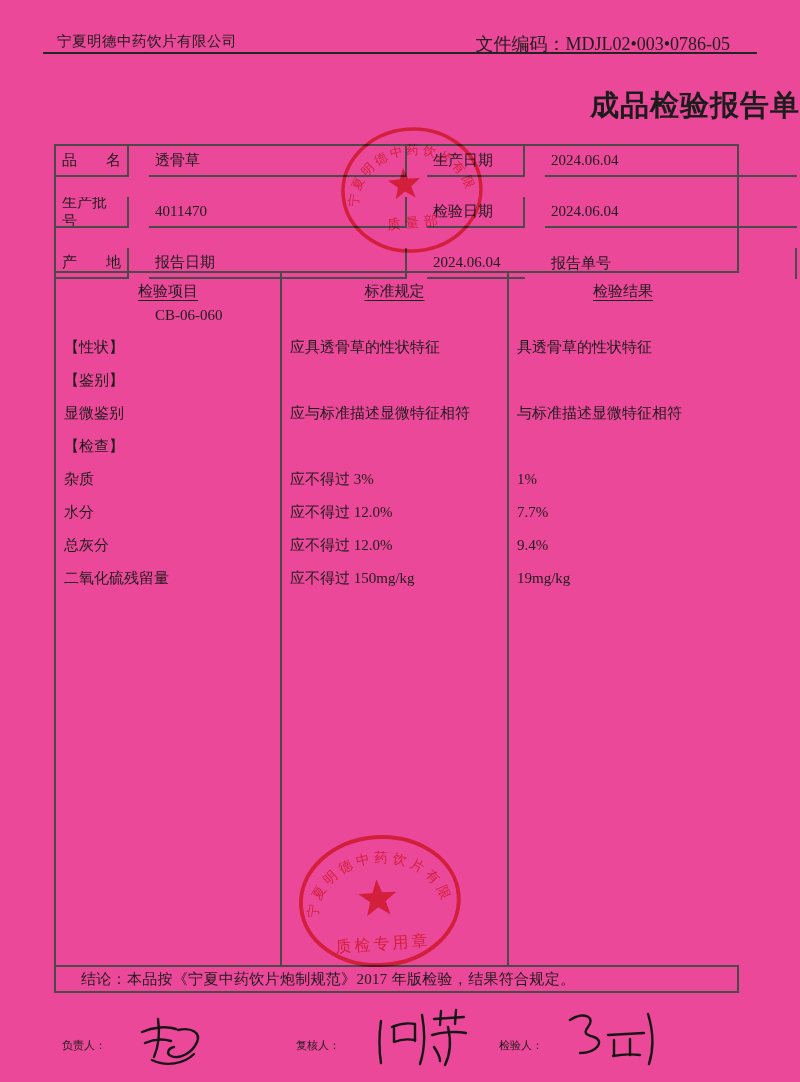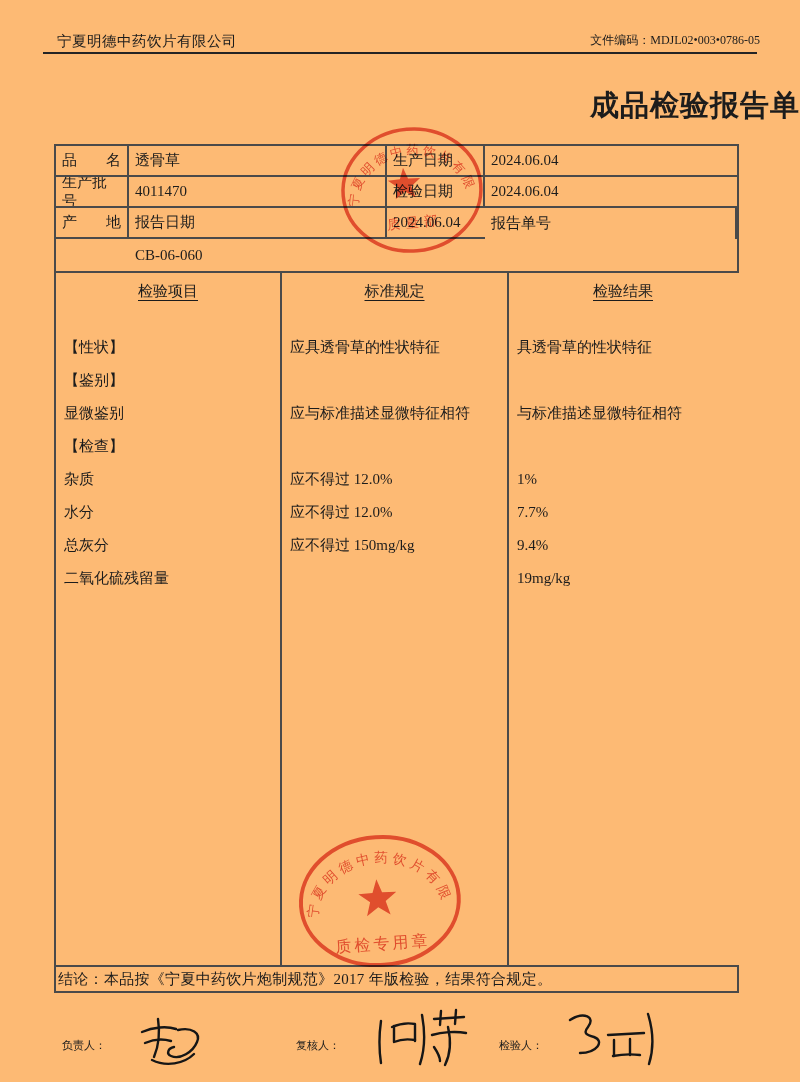--- a/index.html
+++ b/index.html
@@ -1,32 +1,32 @@
 <!DOCTYPE html>
 <html><head>
 <meta charset="utf-8">
 <style>
   html,body { margin:0; padding:0; background:#ffffff; }
   .page {
-    position:relative; width:800px; height:1082px; background:#fdba74;
+    position:relative; width:800px; height:1082px; background:#ec4899;
     font-family:"Liberation Serif","DejaVu Serif",serif; color:#1c1c1c;
     overflow:hidden;
   }
   .hdr-left  { position:absolute; top:32px; left:57px;  font-size:14.5px; letter-spacing:.5px; }
-  .hdr-right { position:absolute; top:32px; right:40px; font-size:12px; }
+  .hdr-right { position:absolute; top:32px; right:70px; font-size:18px; }
   .hdr-rule  { position:absolute; top:52px; left:43px; width:714px; height:2px; background:#242424; }
   .title { position:absolute; top:86px; left:0; width:100%; text-align:right;
            font-size:29px; font-weight:bold; letter-spacing:1px; }
 
   
   .info-table {
     position:absolute; left:54px; top:144px; width:685px; height:129px;
     border:2px solid #4a4a4a; box-sizing:border-box;
     display:grid; grid-template-columns:73px 258px 98px 252px;
-    grid-template-rows:31px 31px 31px 32px; font-size:15px;
+    grid-template-rows:31px 31px 31px 32px; font-size:15px;gap:20px;
   }
   .ic { border-right:2px solid #4a4a4a; border-bottom:2px solid #4a4a4a;
         display:flex; align-items:center; padding:0 6px; overflow:hidden; }
   .ic.last-col { border-right:none; }
   .ic.last-row { border-bottom:none; }
   .ic.span3 { grid-column:2 / 5; }
   .ic.jl { display:block; line-height:29px; text-align:justify; text-align-last:justify; }
 
   
   .insp-table {
@@ -40,21 +40,21 @@
   .insp-body { display:grid; grid-template-columns:226px 227px 228px; height:655px; }
   .col { border-right:2px solid #4a4a4a; padding-top:21px; box-sizing:border-box; }
   .col:last-child { border-right:none; }
   .bl { height:33px; line-height:33px; padding-left:8px; font-size:15px;
         white-space:pre; overflow:hidden; }
 
   
   .conclusion {
     position:absolute; left:54px; top:965px; width:685px; height:28px;
     border:2px solid #4a4a4a; box-sizing:border-box;
-    line-height:24px; padding-left:2px; font-size:15px; letter-spacing:.3px;
+    line-height:24px; padding-left:25px; font-size:15px; letter-spacing:.3px;
   }
 
   
   .sig-label { position:absolute; font-size:11px; }
   .sig-svg { position:absolute; }
   .sig-svg path { fill:none; stroke:#161616; stroke-width:2.4; stroke-linecap:round; stroke-linejoin:round; }
 
   
   .stamp { position:absolute; mix-blend-mode:multiply; opacity:.82; }
   .stamp text { font-family:"Liberation Serif","DejaVu Serif",serif; }
@@ -110,20 +110,21 @@
         <div class="bl">杂质</div>
         <div class="bl">水分</div>
         <div class="bl">总灰分</div>
         <div class="bl">二氧化硫残留量</div>
       </div>
       <div class="col">
         <div class="bl">应具透骨草的性状特征</div>
         <div class="bl"></div>
         <div class="bl">应与标准描述显微特征相符</div>
         <div class="bl"></div>
+        <div class="bl">应不得过 3%</div>
         <div class="bl">应不得过 12.0%</div>
         <div class="bl">应不得过 12.0%</div>
         <div class="bl">应不得过 150mg/kg</div>
       </div>
       <div class="col">
         <div class="bl">具透骨草的性状特征</div>
         <div class="bl"></div>
         <div class="bl">与标准描述显微特征相符</div>
         <div class="bl"></div>
         <div class="bl">1%</div>

